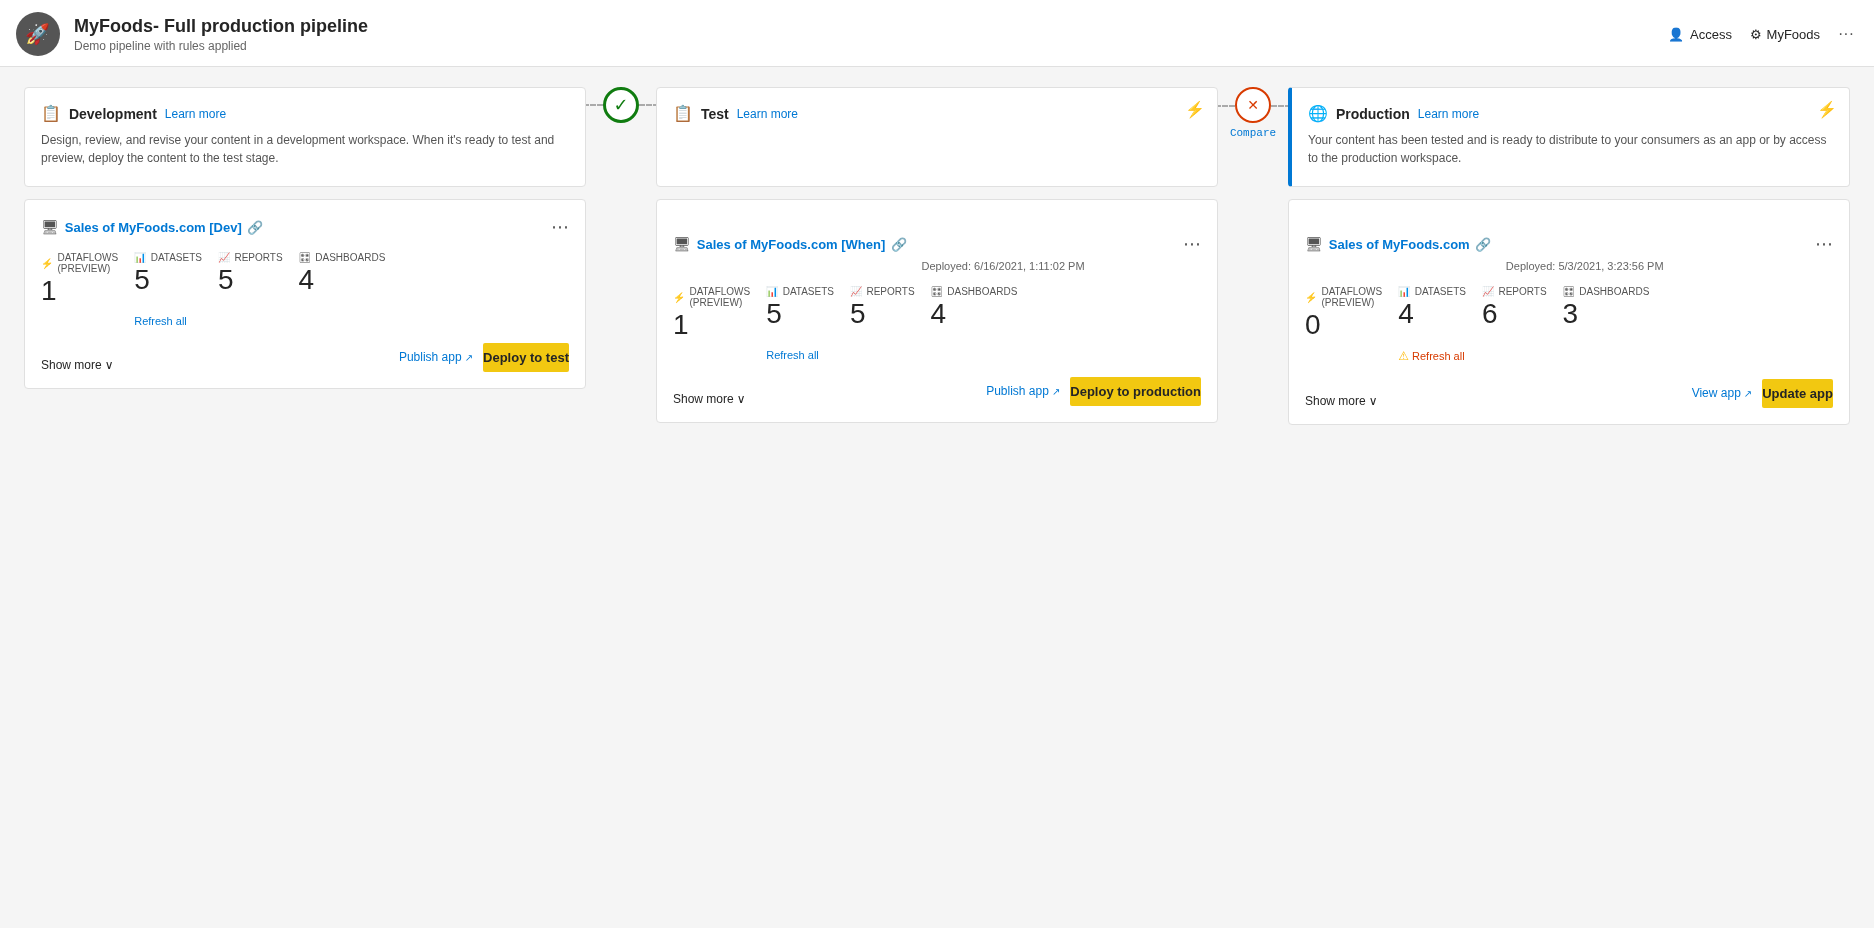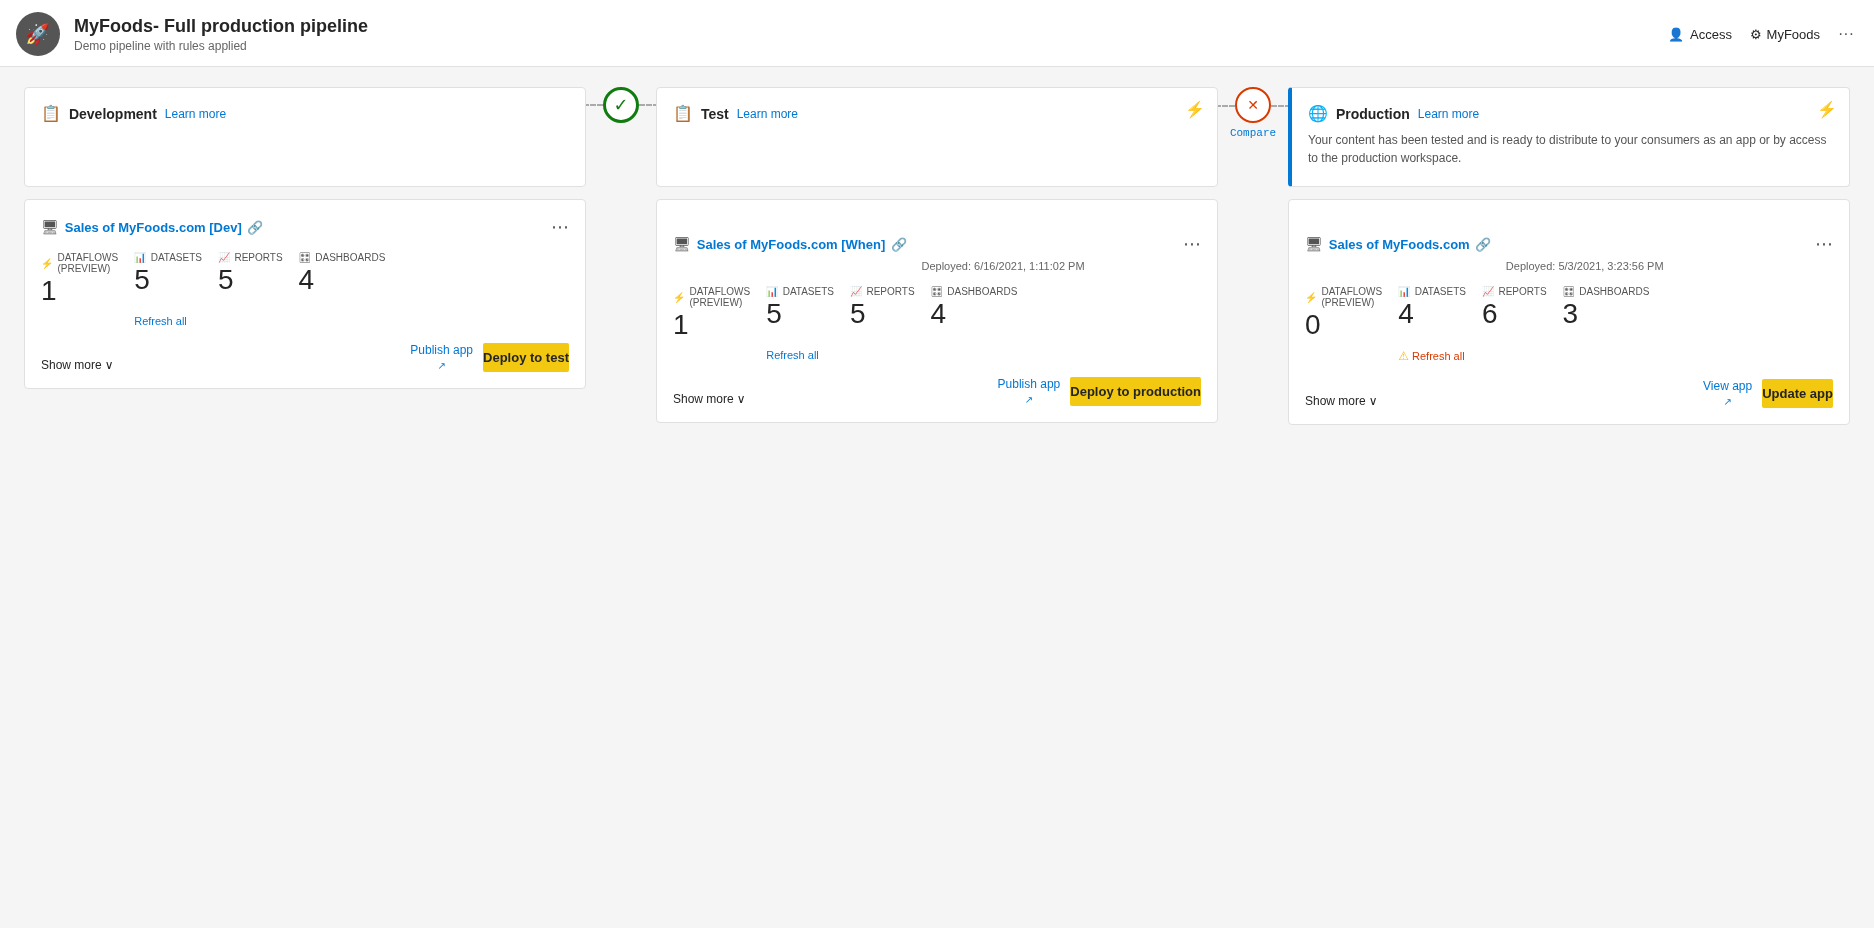--- a/index.html
+++ b/index.html
@@ -215,21 +215,20 @@
       align-items: center;
       gap: 10px;
     }
     .publish-app-link {
       font-size: 12px;
       color: #0078d4;
       cursor: pointer;
       display: flex;
       align-items: center;
       gap: 3px;
-      flex-direction: column;
     }
     .btn-deploy {
       background: #f2c811;
       color: #252525;
       border: none;
       padding: 7px 0;
       font-size: 13px;
       font-weight: 600;
       cursor: pointer;
       border-radius: 2px;
@@ -314,20 +313,21 @@
 <div class="pipeline-container">
 
   <div class="stage-wrapper">
     <div class="stage">
       <div class="stage-info-card">
         <div class="stage-header">
           <span class="stage-icon">📋</span>
           <span class="stage-name">Development</span>
           <a class="stage-learn-more">Learn more</a>
         </div>
+        <div class="stage-description">Design, review, and revise your content in a development workspace. When it's ready to test and preview, deploy the content to the test stage.</div>
       </div>
       <div class="workspace-card">
         <div class="workspace-header">
           <div style="display:flex;align-items:center;gap:6px;">
             <span style="color:#555;font-size:14px;">🖥</span>
             <span class="workspace-title">Sales of MyFoods.com [Dev]</span>
             <span style="font-size:13px;color:#555;">🔗</span>
           </div>
           <span class="workspace-menu">⋯</span>
         </div>

